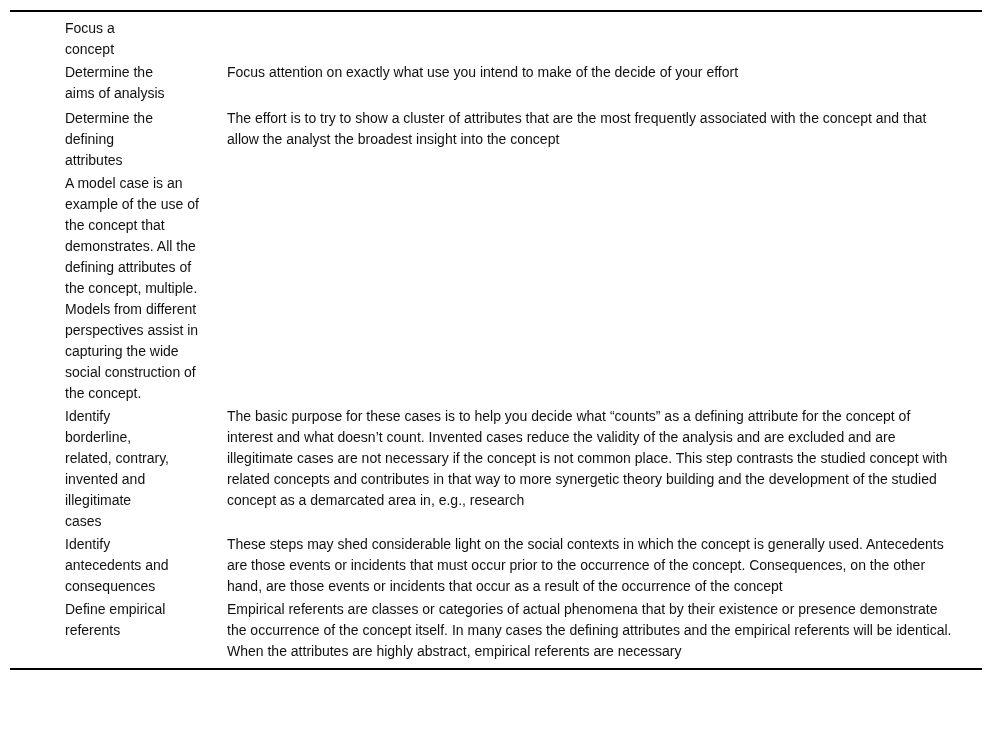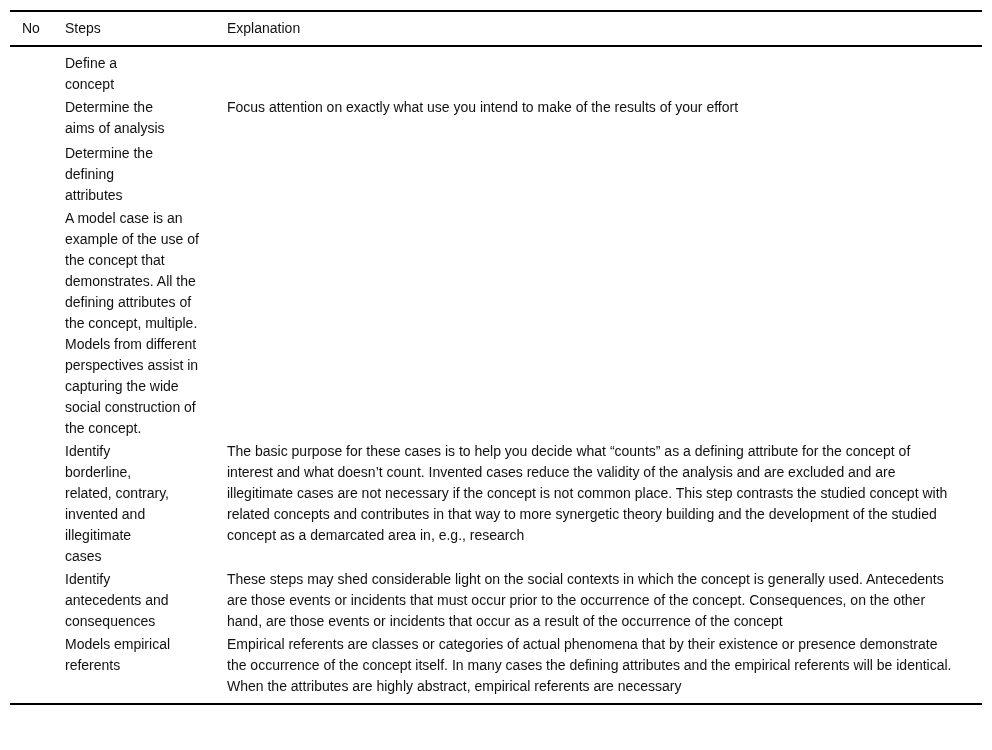--- a/index.html
+++ b/index.html
@@ -52,50 +52,46 @@
   }
   .cell.expl {
     padding-right: 28px;
   }
 </style>
 </head>
 <body>
 
 <div class="table-wrap">
 
-  <div class="trow header">
-    <div class="cell no">No</div>
-    <div class="cell steps">Steps</div>
-    <div class="cell expl">Explanation</div>
-  </div>
 
   <div class="tbody">
 
     <div class="trow">
       <div class="cell no"></div>
-      <div class="cell steps">Define a
+      <div class="cell steps">Focus a
 concept</div>
     </div>
 
     <div class="trow">
       <div class="cell no"></div>
       <div class="cell steps">Determine the
 aims of analysis</div>
-      <div class="cell expl">Focus attention on exactly what use you intend to make of the results of your effort</div>
+      <div class="cell expl">Focus attention on exactly what use you intend to make of the decide of your effort</div>
     </div>
 
     <div class="trow">
       <div class="cell no"></div>
     </div>
 
     <div class="trow">
       <div class="cell no"></div>
       <div class="cell steps">Determine the
 defining
 attributes</div>
+      <div class="cell expl">The effort is to try to show a cluster of attributes that are the most frequently associated with the concept and that allow the analyst the broadest insight into the concept</div>
     </div>
 
     <div class="trow">
       <div class="cell no"></div>
       <div class="cell expl">A model case is an example of the use of the concept that demonstrates. All the defining attributes of the concept, multiple. Models from different perspectives assist in capturing the wide social construction of the concept.</div>
     </div>
 
     <div class="trow">
       <div class="cell no"></div>
       <div class="cell steps">Identify
@@ -110,19 +106,19 @@
     <div class="trow">
       <div class="cell no"></div>
       <div class="cell steps">Identify
 antecedents and
 consequences</div>
       <div class="cell expl">These steps may shed considerable light on the social contexts in which the concept is generally used. Antecedents are those events or incidents that must occur prior to the occurrence of the concept. Consequences, on the other hand, are those events or incidents that occur as a result of the occurrence of the concept</div>
     </div>
 
     <div class="trow">
       <div class="cell no"></div>
-      <div class="cell steps">Models empirical
+      <div class="cell steps">Define empirical
 referents</div>
       <div class="cell expl">Empirical referents are classes or categories of actual phenomena that by their existence or presence demonstrate the occurrence of the concept itself. In many cases the defining attributes and the empirical referents will be identical. When the attributes are highly abstract, empirical referents are necessary</div>
     </div>
 
   </div>
 </div>
 
 </body></html>

